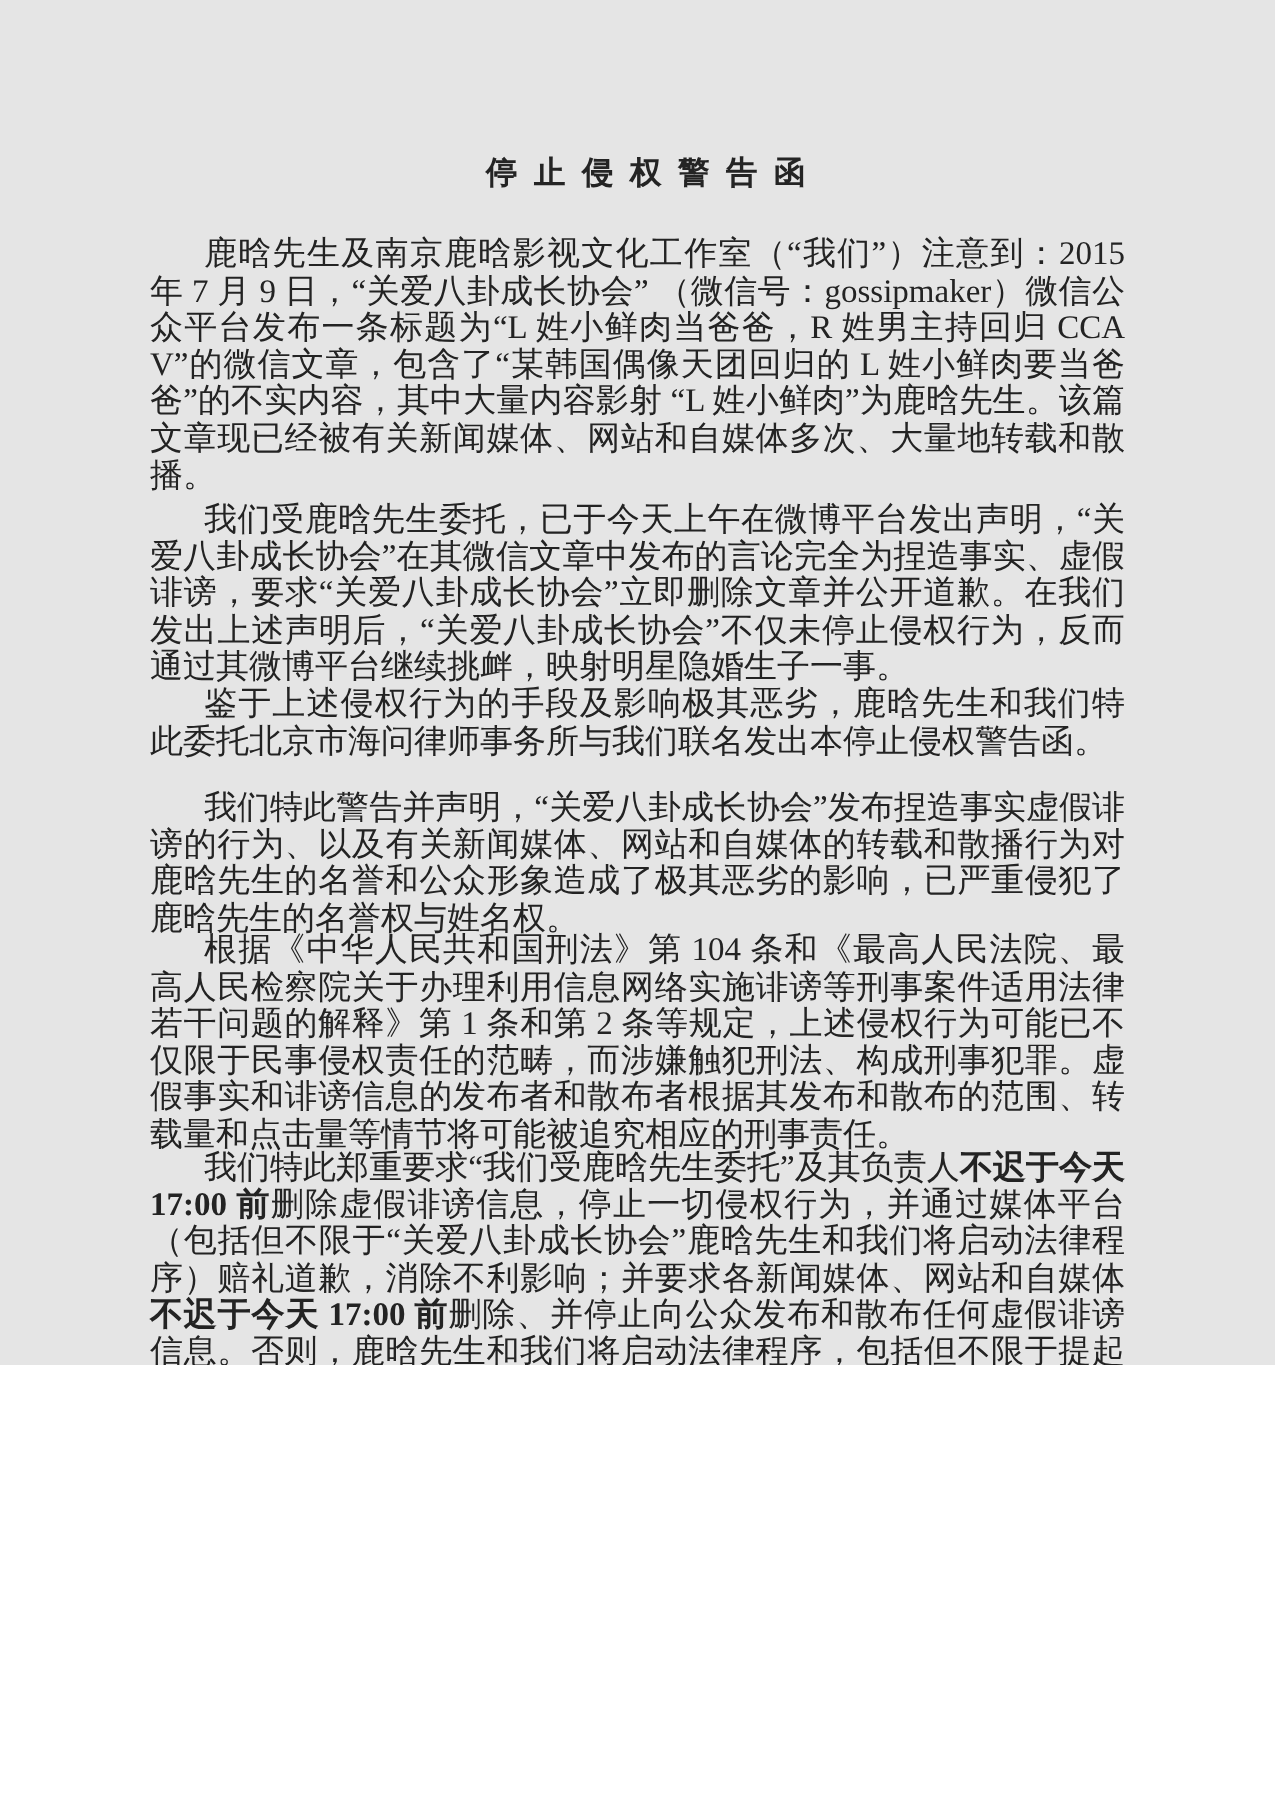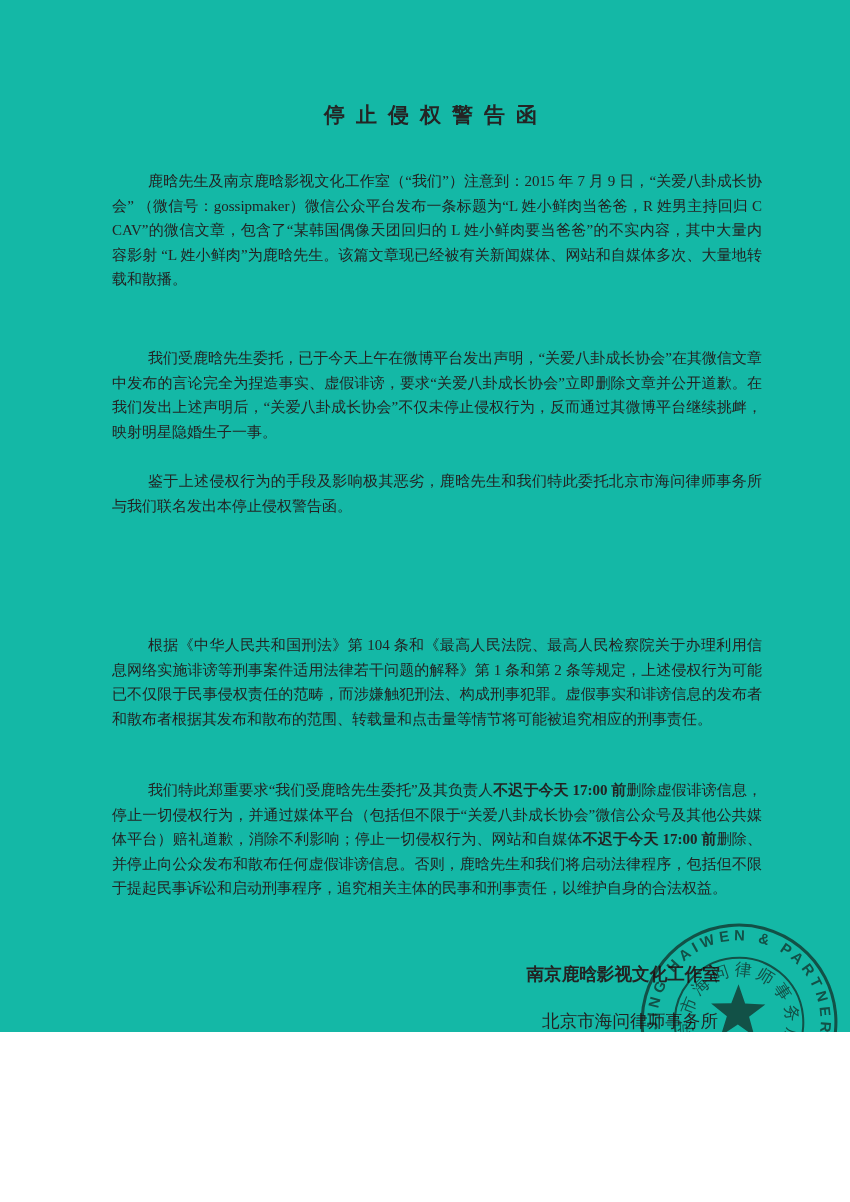--- a/index.html
+++ b/index.html
@@ -1,23 +1,23 @@
 <!DOCTYPE html>
 <html><head>
 <meta charset="utf-8">
 <style>
   html, body { margin: 0; padding: 0; }
   body { background: #ffffff; }
 
   .page {
     position: relative;
     width: 850px;
-    height: 1032px;
+    height: 910px;
     margin: 0 auto;
-    background: #14b8a6;
+    background: #e5e5e5;
     overflow: hidden;
     font-family: "Liberation Serif", "DejaVu Serif", serif;
     color: #1f1f1f;
   }
 
   .doc-title {
     position: absolute;
     left: 100px;
     top: 101px;
     width: 650px;
@@ -27,22 +27,22 @@
     font-weight: bold;
     letter-spacing: 11px;
     padding-left: 11px; 
     color: #242424;
   }
 
   .para {
     position: absolute;
     left: 100px;
     width: 650px;
-    margin: 12px;
-    font-size: 15px;
+    margin: 0;
+    font-size: 22px;
     line-height: 24.6px;
     text-align: justify;
     text-indent: 36px;
     color: #232323;
     word-break: break-all;
   }
 
   .p1 { top: 157px; }
   .p2 { top: 334px; }
   .p3 { top: 457px; }
@@ -93,27 +93,30 @@
   </p>
 
   <p class="para p2">
     <span>我们受鹿晗先生委托，已于今天上午在微博平台发出声明，“关爱八卦成长协会”在其微信文章中发布的言论完全为捏造事实、虚假诽谤，要求“关爱八卦成长协会”立即删除文章并公开道歉。在我们发出上述声明后，“关爱八卦成长协会”不仅未停止侵权行为，反而通过其微博平台继续挑衅，映射明星隐婚生子一事。</span>
   </p>
 
   <p class="para p3">
     <span>鉴于上述侵权行为的手段及影响极其恶劣，鹿晗先生和我们特此委托北京市海问律师事务所与我们联名发出本停止侵权警告函。</span>
   </p>
 
+  <p class="para p4">
+    <span>我们特此警告并声明，“关爱八卦成长协会”发布捏造事实虚假诽谤的行为、以及有关新闻媒体、网站和自媒体的转载和散播行为对鹿晗先生的名誉和公众形象造成了极其恶劣的影响，已严重侵犯了鹿晗先生的名誉权与姓名权。</span>
+  </p>
 
   <p class="para p5">
     <span>根据《中华人民共和国刑法》第 104 条和《最高人民法院、最高人民检察院关于办理利用信息网络实施诽谤等刑事案件适用法律若干问题的解释》第 1 条和第 2 条等规定，上述侵权行为可能已不仅限于民事侵权责任的范畴，而涉嫌触犯刑法、构成刑事犯罪。虚假事实和诽谤信息的发布者和散布者根据其发布和散布的范围、转载量和点击量等情节将可能被追究相应的刑事责任。</span>
   </p>
 
   <p class="para p6">
-    <span>我们特此郑重要求“我们受鹿晗先生委托”及其负责人</span><span class="em">不迟于今天 17:00 前</span><span>删除虚假诽谤信息，停止一切侵权行为，并通过媒体平台（包括但不限于“关爱八卦成长协会”微信公众号及其他公共媒体平台）赔礼道歉，消除不利影响；停止一切侵权行为、网站和自媒体</span><span class="em">不迟于今天 17:00 前</span><span>删除、并停止向公众发布和散布任何虚假诽谤信息。否则，鹿晗先生和我们将启动法律程序，包括但不限于提起民事诉讼和启动刑事程序，追究相关主体的民事和刑事责任，以维护自身的合法权益。</span>
+    <span>我们特此郑重要求“我们受鹿晗先生委托”及其负责人</span><span class="em">不迟于今天 17:00 前</span><span>删除虚假诽谤信息，停止一切侵权行为，并通过媒体平台（包括但不限于“关爱八卦成长协会”鹿晗先生和我们将启动法律程序）赔礼道歉，消除不利影响；并要求各新闻媒体、网站和自媒体</span><span class="em">不迟于今天 17:00 前</span><span>删除、并停止向公众发布和散布任何虚假诽谤信息。否则，鹿晗先生和我们将启动法律程序，包括但不限于提起民事诉讼和启动刑事程序，追究相关主体的民事和刑事责任，以维护自身的合法权益。</span>
   </p>
 
   <p class="sig-line sig-studio">南京鹿晗影视文化工作室</p>
 
   <p class="sig-line sig-firm">北京市海问律师事务所</p>
 
   <p class="sig-line sig-date">2015 年 7 月 9 日</p>
 
   <svg class="seal" viewBox="0 0 200 200" aria-hidden="true">
     <defs>

